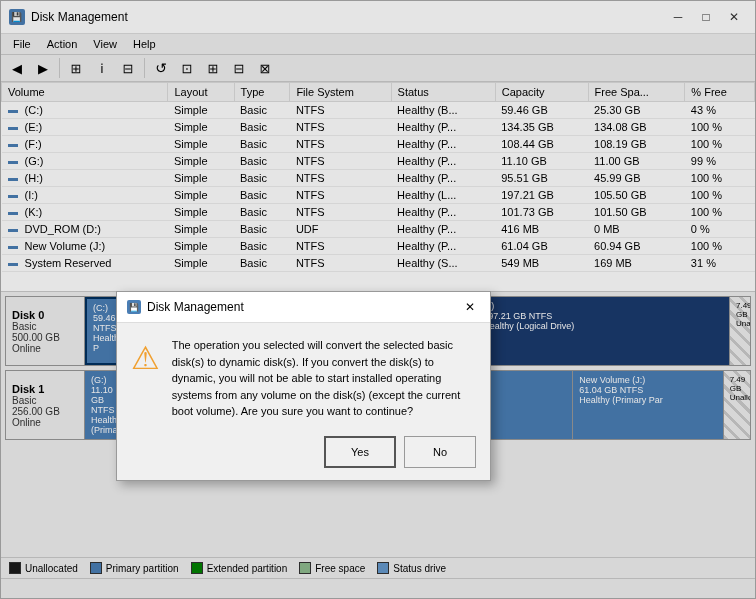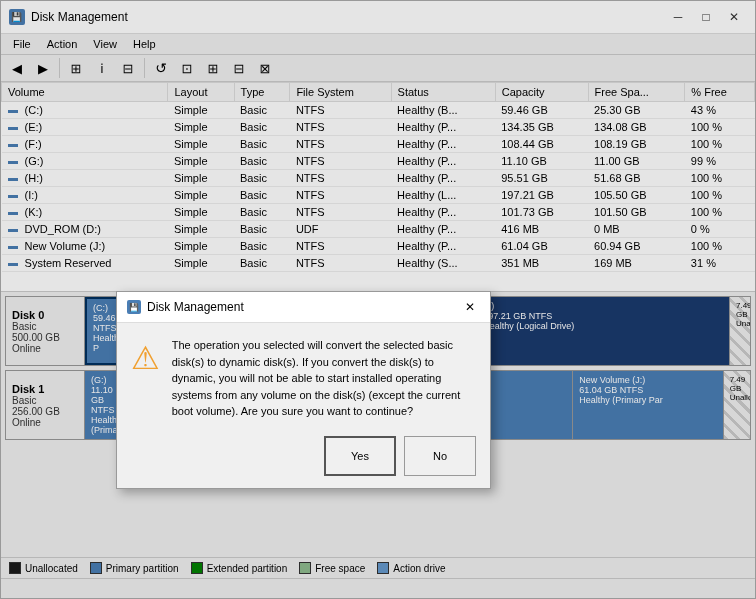--- a/index.html
+++ b/index.html
@@ -63,21 +63,21 @@
     
     .dialog-overlay { position: absolute; top: 0; left: 0; width: 100%; height: 100%; background: rgba(0,0,0,0.1); display: flex; align-items: flex-start; justify-content: flex-start; z-index: 100; }
     .dialog { position: absolute; top: 290px; left: 115px; width: 375px; background: #f0f0f0; border: 1px solid #999; box-shadow: 4px 4px 10px rgba(0,0,0,0.3); }
     .dialog-title { background: #fff; padding: 6px 10px; display: flex; align-items: center; justify-content: space-between; border-bottom: 1px solid #ddd; font-size: 12px; }
     .dialog-title-left { display: flex; align-items: center; gap: 6px; }
     .dialog-close-btn { width: 20px; height: 18px; border: none; background: transparent; cursor: pointer; font-size: 12px; display: flex; align-items: center; justify-content: center; }
     .dialog-body { padding: 14px 14px 10px; display: flex; gap: 12px; }
     .dialog-icon { font-size: 32px; color: #f0a030; flex-shrink: 0; margin-top: 2px; }
     .dialog-text { font-size: 11px; line-height: 1.5; color: #000; }
     .dialog-buttons { display: flex; justify-content: flex-end; gap: 8px; padding: 6px 14px 12px; }
-    .dialog-btn { min-width: 72px; height: 40px; border: 1px solid #999; background: #f0f0f0; cursor: pointer; font-size: 11px; display: flex; align-items: center; justify-content: center; }
+    .dialog-btn { min-width: 72px; height: 32px; border: 1px solid #999; background: #f0f0f0; cursor: pointer; font-size: 11px; display: flex; align-items: center; justify-content: center; }
     .dialog-btn.yes { border: 2px solid #555; }
 
     
     ::-webkit-scrollbar { width: 12px; height: 12px; }
     ::-webkit-scrollbar-track { background: #f0f0f0; }
     ::-webkit-scrollbar-thumb { background: #c0c0c0; border: 1px solid #999; }
   </style>
 </head>
 <body>
 
@@ -189,21 +189,21 @@
             <tr>
       <td>
         <span style="display:inline-block;width:10px;height:3px;background:#4a7eb5;margin-right:4px;vertical-align:middle;"></span>
         (H:)
       </td>
       <td>Simple</td>
       <td>Basic</td>
       <td>NTFS</td>
       <td>Healthy (P...</td>
       <td>95.51 GB</td>
-      <td>51.68 GB</td>
+      <td>45.99 GB</td>
       <td>100 %</td>
     </tr>
             <tr>
       <td>
         <span style="display:inline-block;width:10px;height:3px;background:#4a7eb5;margin-right:4px;vertical-align:middle;"></span>
         (I:)
       </td>
       <td>Simple</td>
       <td>Basic</td>
       <td>NTFS</td>
@@ -253,21 +253,21 @@
     </tr>
             <tr>
       <td>
         <span style="display:inline-block;width:10px;height:3px;background:#4a7eb5;margin-right:4px;vertical-align:middle;"></span>
         System Reserved
       </td>
       <td>Simple</td>
       <td>Basic</td>
       <td>NTFS</td>
       <td>Healthy (S...</td>
-      <td>351 MB</td>
+      <td>549 MB</td>
       <td>169 MB</td>
       <td>31 %</td>
     </tr>
           </tbody>
       </table>
     </div>
 
     <div class="disk-area">
 
       <div class="disk-row">
@@ -341,21 +341,21 @@
       <div class="legend-item">
         <div class="legend-box extended"></div>
         <span>Extended partition</span>
       </div>
       <div class="legend-item">
         <div class="legend-box free"></div>
         <span>Free space</span>
       </div>
       <div class="legend-item">
         <div class="legend-box logical" style="background:#6699cc;"></div>
-        <span>Action drive</span>
+        <span>Status drive</span>
       </div>
     </div>
   </div>
 
   <div class="status-bar">
     <span></span>
   </div>
 
   <div class="dialog-overlay">
     <div class="dialog">

